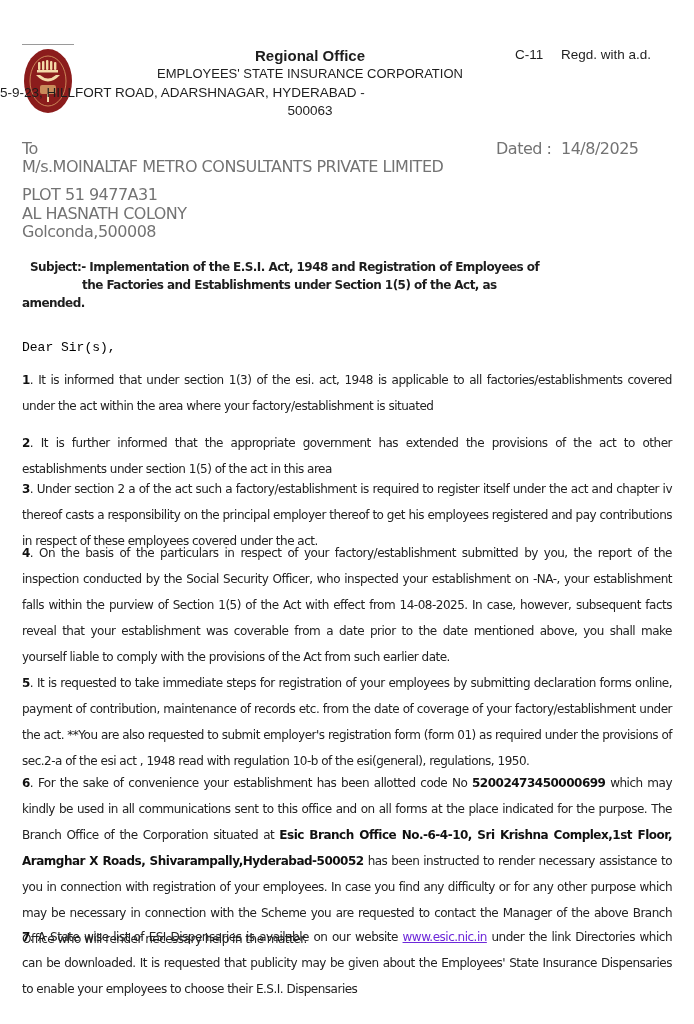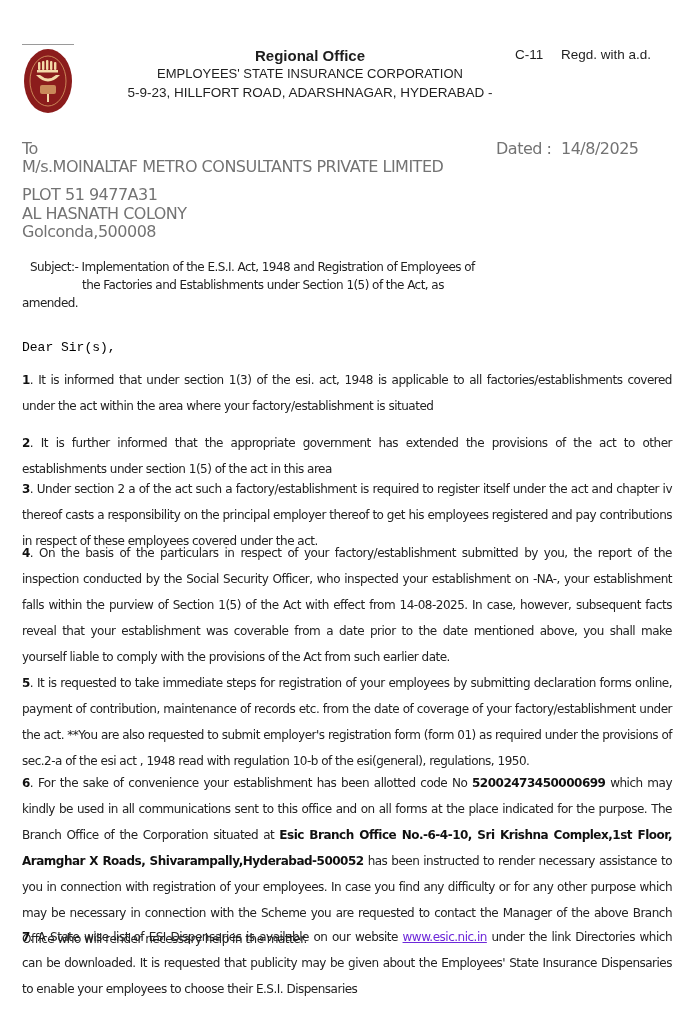--- a/index.html
+++ b/index.html
@@ -5,35 +5,35 @@
   html, body { margin: 0; padding: 0; background: #ffffff; }
   body { width: 694px; height: 1024px; position: relative; overflow: hidden; color: #1e1e1e; }
   .page { position: absolute; left: 0; top: 0; width: 694px; height: 1024px; background: #fff; }
 
   .logo-line { position: absolute; left: 22px; top: 44px; width: 52px; height: 1px; background: #9a9a9a; }
   .logo { position: absolute; left: 23px; top: 48px; width: 50px; height: 66px; }
 
   .hdr { position: absolute; font-family: "Liberation Sans", sans-serif; color: #1e1e1e; }
   .hdr-title { left: 0; width: 620px; text-align: center; top: 47px; font-size: 15px; font-weight: bold; }
   .hdr-org { left: 0; width: 620px; text-align: center; top: 66px; font-size: 13px; }
-  .hdr-addr { left: 0; width: 620px; text-align: center; top: 85px; font-size: 13.5px; }
+  .hdr-addr { left: 0; width: 620px; text-align: left; top: 85px; font-size: 13.5px; }
   .hdr-pin { left: 0; width: 620px; text-align: center; top: 103px; font-size: 13.5px; }
   .hdr-code { left: 515px; top: 47px; font-size: 13.5px; }
   .hdr-regd { left: 561px; top: 47px; font-size: 13.5px; }
 
   .txt { position: absolute; font-family: "DejaVu Sans", sans-serif; font-size: 16px; color: #737373; letter-spacing: -0.5px; }
   .to { left: 22px; top: 139px; }
   .dated-label { left: 496px; top: 139px; }
   .dated-value { left: 561px; top: 139px; }
   .addr0 { left: 22px; top: 157px; }
   .addr1 { left: 22px; top: 185px; }
   .addr2 { left: 22px; top: 204px; }
   .addr3 { left: 22px; top: 222px; }
 
-  .subject { position: absolute; left: 30px; top: 258px; width: 530px; font-family: "DejaVu Sans", sans-serif; font-weight: normal; font-size: 12px; line-height: 18px; letter-spacing: -0.55px; color: #1e1e1e; }
+  .subject { position: absolute; left: 30px; top: 258px; width: 530px; font-family: "DejaVu Sans", sans-serif; font-weight: bold; font-size: 12px; line-height: 18px; letter-spacing: -0.55px; color: #1e1e1e; }
   .subject .indent { display: inline-block; width: 52px; }
 
   .salutation { position: absolute; left: 22px; top: 340px; font-family: Liberation Mono, monospace; font-size: 13px; color: #000000; }
 
   .para { position: absolute; left: 22px; width: 650px; font-family: "DejaVu Sans", sans-serif; font-size: 12px; line-height: 26px; text-align: justify; letter-spacing: -0.5px; color: #222; }
   .para b { font-weight: bold; color: #111; }
   .p1 { top: 367px; }
   .p2 { top: 430px; }
   .p3 { top: 476px; }
   .p4 { top: 540px; }
@@ -60,20 +60,21 @@
       <rect x="14" y="22" width="21" height="2.5"></rect>
       <path d="M13 27 Q25 40 37 27 L33 27 Q25 34 17 27 Z"></path>
       <rect x="17" y="37" width="16" height="9" rx="2" fill="#c98a5a"></rect>
       <rect x="24" y="46" width="2" height="8"></rect>
     </g>
   </svg>
 
   <div class="hdr hdr-org">EMPLOYEES' STATE INSURANCE CORPORATION</div>
   <div class="hdr hdr-title">Regional Office</div>
   <div class="hdr hdr-addr">5-9-23, HILLFORT ROAD, ADARSHNAGAR, HYDERABAD -</div>
+  <div class="hdr hdr-pin">500063</div>
   <div class="hdr hdr-code">C-11</div>
   <div class="hdr hdr-regd">Regd. with a.d.</div>
 
   <div class="txt to">To</div>
   <div class="txt dated-label">Dated :</div>
   <div class="txt dated-value">14/8/2025</div>
   <div class="txt addr0">M/s.MOINALTAF METRO CONSULTANTS PRIVATE LIMITED</div>
   <div class="txt addr1">PLOT 51 9477A31</div>
   <div class="txt addr2">AL HASNATH COLONY</div>
   <div class="txt addr3">Golconda,500008</div>

